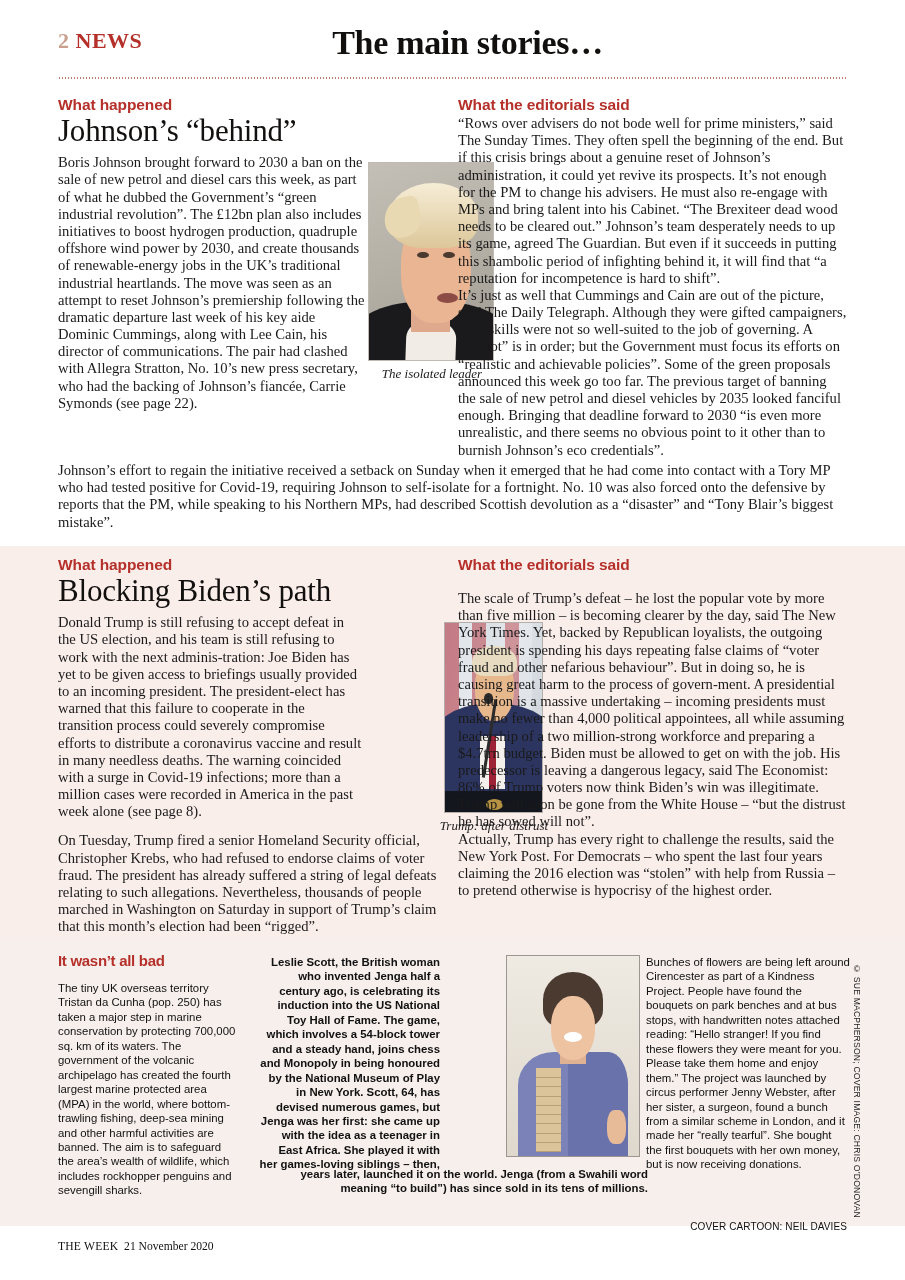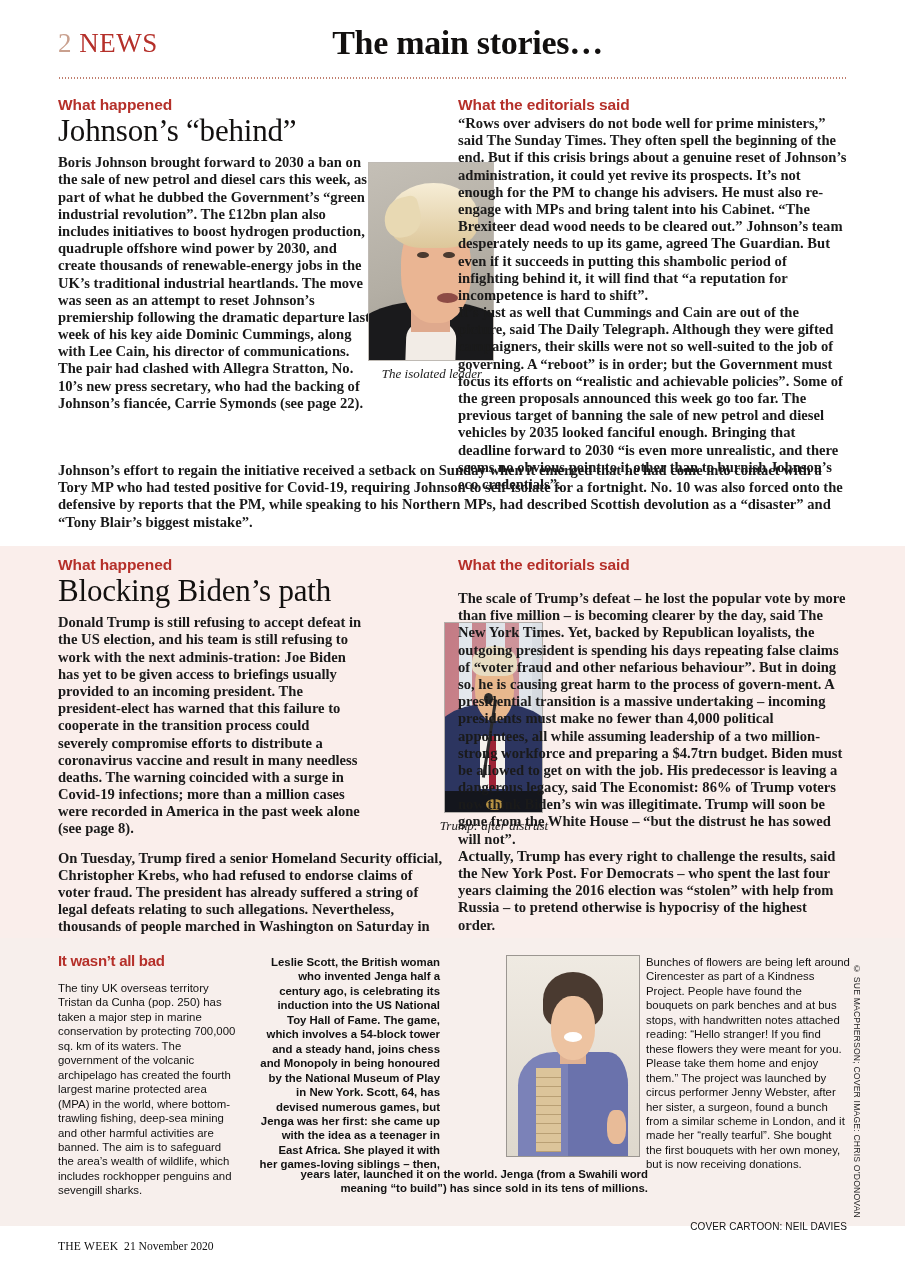--- a/index.html
+++ b/index.html
@@ -10,38 +10,38 @@
     font-family:"Liberation Serif", serif;
     color:#121212;
     overflow:hidden;
     position:relative;
   }
   .page{position:relative;width:905px;height:1280px;box-sizing:border-box;}
 
   
   .masthead{position:absolute;left:58px;top:26px;width:789px;height:46px;}
   .folio{position:absolute;left:0;top:2px;font-family:"Liberation Serif",serif;
-         font-size:27px;letter-spacing:.5px;}
+         font-size:22px;letter-spacing:.5px;font-weight:bold;}
   .folio .num{color:#c9a08e;}
   .folio .sec{color:#b5302a;}
   .main-title{position:absolute;left:0;right:0;top:-2px;text-align:center;
      font-family:"Liberation Serif",serif;font-size:34px;font-weight:700;
      letter-spacing:-0.3px;color:#12100f;padding-left:30px;}
   .rule-dotted{position:absolute;left:58px;top:77px;width:789px;height:2px;
      background-image:radial-gradient(circle, #c07f6f 0.7px, transparent 0.9px);
      background-size:3px 2px;background-repeat:repeat-x;}
 
   
   .kicker{font-family:"Liberation Sans",sans-serif;font-size:15.5px;font-weight:700;
      color:#b5302a;letter-spacing:-0.1px;margin:0 0 1px 0;}
   .headline{font-family:"Liberation Serif",serif;font-weight:400;font-size:31px;
      line-height:1.04;letter-spacing:-0.2px;margin:0 0 7px 0;color:#12100f;}
   .body{font-family:"Liberation Serif",serif;font-size:14.6px;line-height:1.178;
      text-align:left;color:#1a1a1a;}
-  .body p{margin:0 0 12px 0;font-weight:bold;}
+  .body p{margin:0 0 12px 0;}
   .body p:last-child{margin-bottom:0;}
   .caption{font-family:"Liberation Serif",serif;font-style:italic;font-size:13px;
      text-align:center;color:#1a1a1a;}
 
   
   .story1{position:absolute;left:58px;top:96px;width:789px;height:440px;}
   .s1-left{position:absolute;left:0;top:0;width:312px;}
   .s1-right{position:absolute;left:400px;top:0;width:389px;}
   .s1-lead{width:312px;}
   .s1-wrapimg{position:absolute;left:310px;top:66px;width:138px;}

